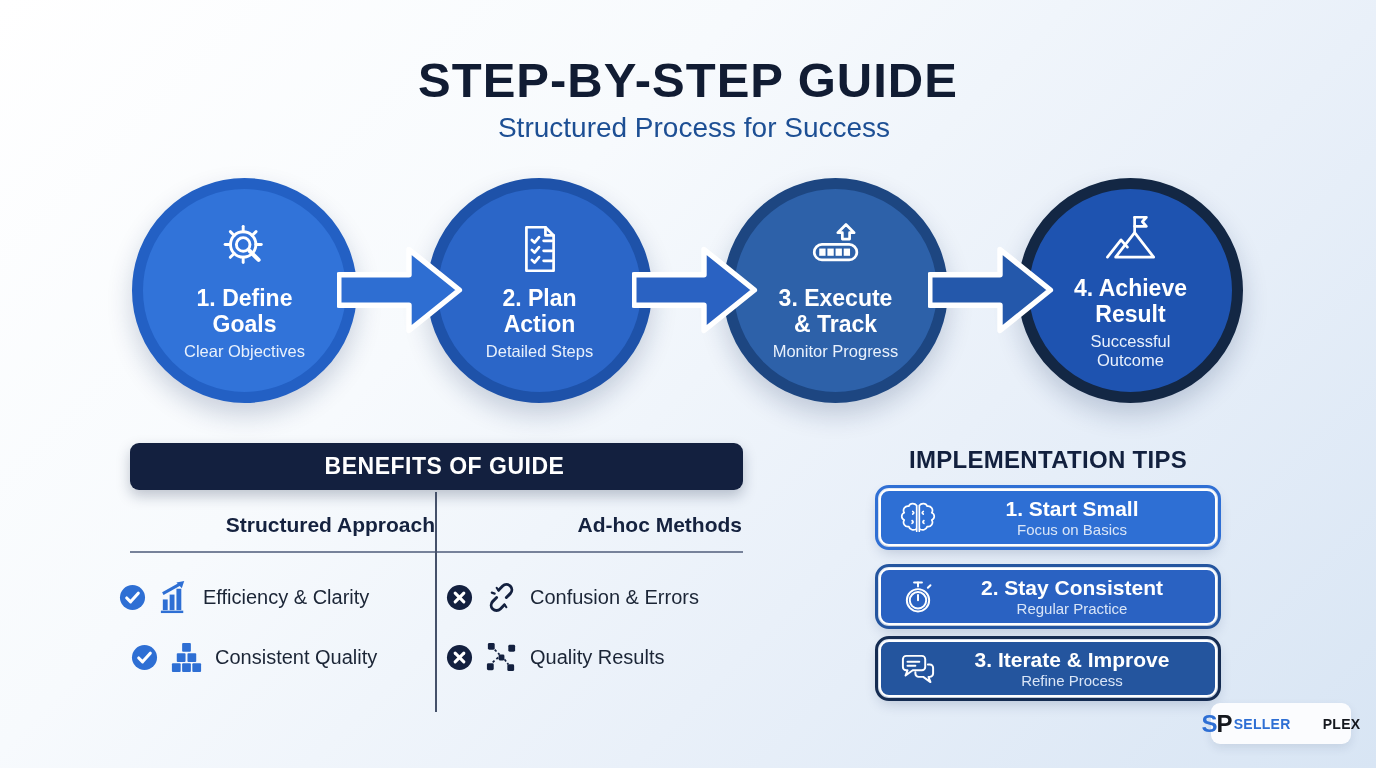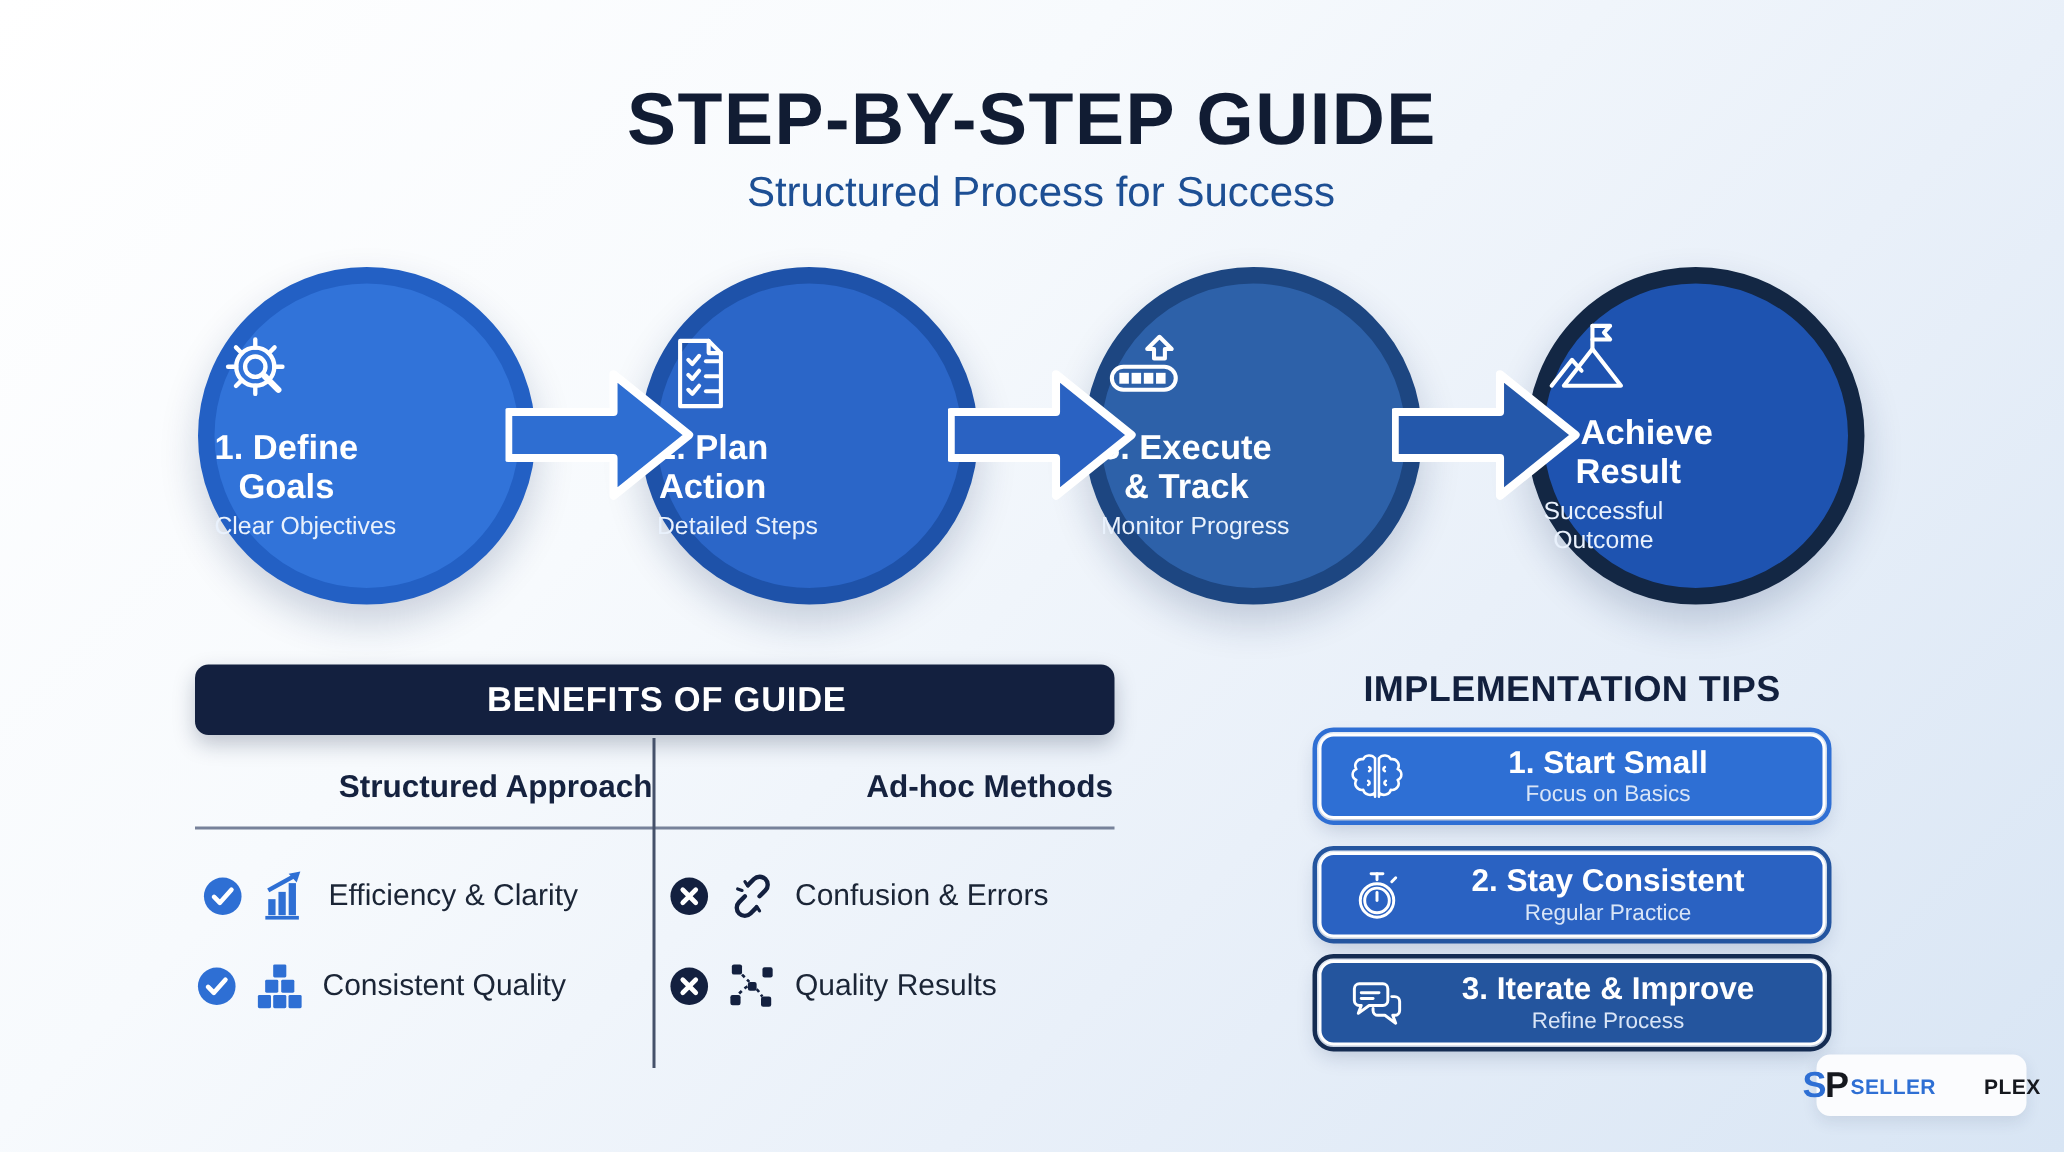--- a/index.html
+++ b/index.html
@@ -14,21 +14,21 @@
     position:absolute; top:52px; left:0; width:100%; text-align:center;
     font-size:49px; font-weight:800; letter-spacing:1px; color:#111c33;
   }
   .main-subtitle {
     position:absolute; top:112px; left:0; width:100%; text-align:center;
     font-size:28px; font-weight:500; color:#1d4f94;padding-left:12px;
   }
   
   .circle {
     position:absolute; top:178px; width:225px; height:225px; border-radius:50%;
-    display:flex; flex-direction:column; align-items:flex-start; justify-content:center;
+    display:flex; flex-direction:column; align-items:center; justify-content:center;
     text-align:center; color:#fff; z-index:1;
     box-shadow:0 12px 26px rgba(17,40,90,.20);
   }
   .c1 { left:132px;  background:#3173d9; border:11px solid #2360c4; }
   .c2 { left:427px;  background:#2b66c8; border:11px solid #1e52a9; }
   .c3 { left:723px;  background:#2d61a9; border:11px solid #1d4681; }
   .c4 { left:1018px; background:#1e53b0; border:11px solid #132744; }
   .step-icon { width:58px; height:58px; display:block; }
   .step-icon svg { width:100%; height:100%; }
   .step-title { margin-top:7px; font-size:23px; font-weight:700; line-height:1.15; }
@@ -48,21 +48,21 @@
   .col-header { position:absolute; top:513px; width:305px; text-align:right;
     font-size:21px; font-weight:700; color:#15223f; }
   .col-header.left { left:130px; } .col-header.right { left:437px; }
   .hline { position:absolute; left:130px; top:551px; width:613px; height:2px; background:#77829a; }
   .vline { position:absolute; left:435px; top:492px; width:2px; height:220px; background:#45516a; }
   .brow { position:absolute; display:flex; align-items:center; gap:11px;
     font-size:20px; color:#1b2536; font-weight:500; }
   .brow .sicon { width:27px; height:27px; flex:0 0 auto; }
   .brow .cicon { width:35px; height:35px; flex:0 0 auto; }
   .brow svg { width:100%; height:100%; display:block; }
-  .r1l { left:135px; top:580px; } .r2l { left:131px; top:640px; }
+  .r1l { left:119px; top:580px; } .r2l { left:131px; top:640px; }
   .r1r { left:446px; top:580px; } .r2r { left:446px; top:640px; }
   
   .tips-header { position:absolute; left:879px; top:446px; width:338px; text-align:center;
     font-size:24px; font-weight:800; color:#12203e; letter-spacing:.3px; }
   .tip {
     position:absolute; left:879px; width:338px; height:57px; border-radius:10px;
     border:2px solid #ffffff; display:flex; align-items:center;
     color:#fff; box-shadow:0 6px 14px rgba(17,40,90,.22);
   }
   .tip1 { top:489px; background:#2e6fd4; outline:3px solid #2f6fd4; outline-offset:1px; }

